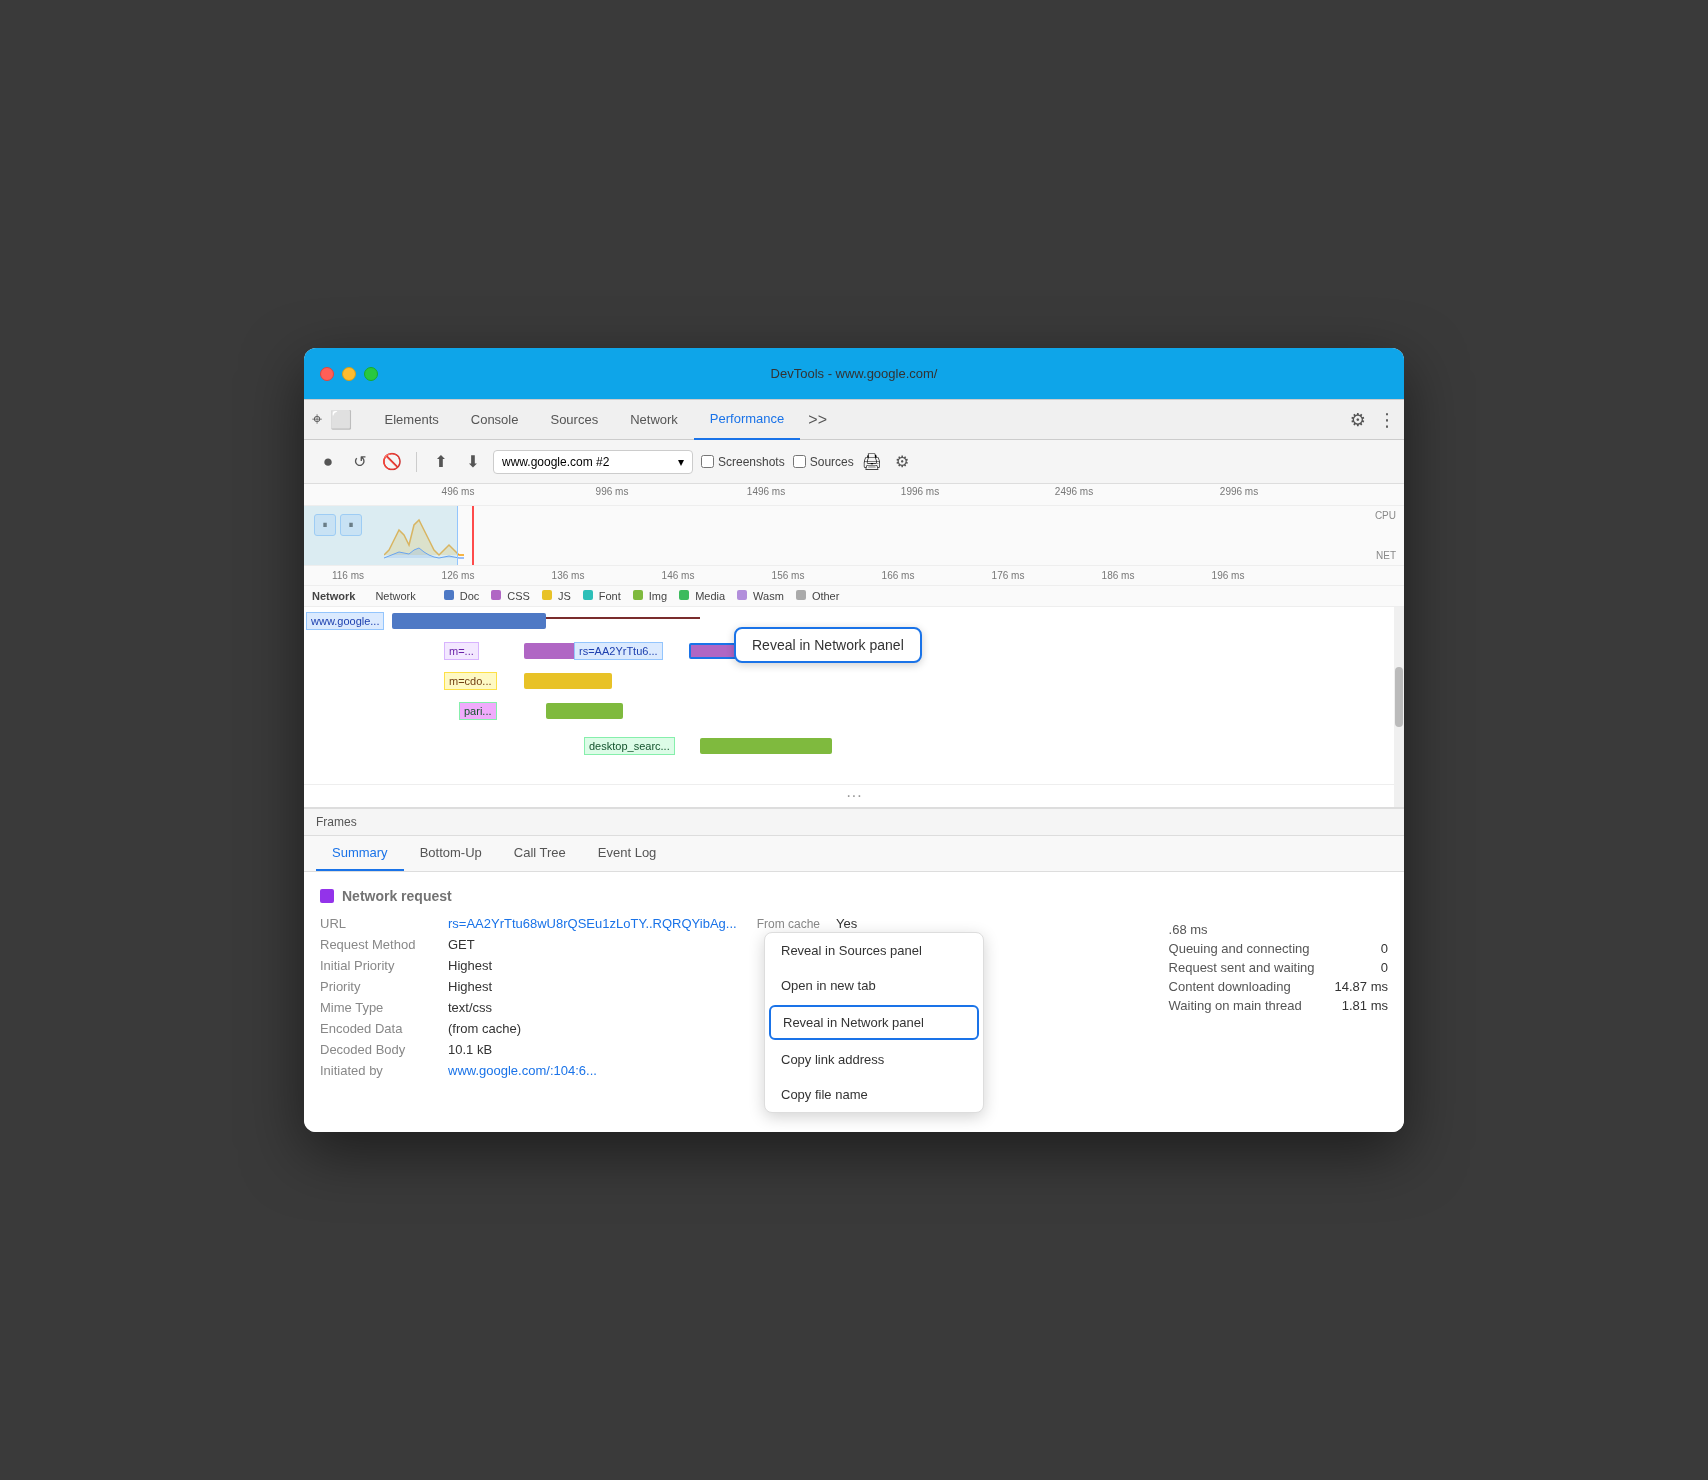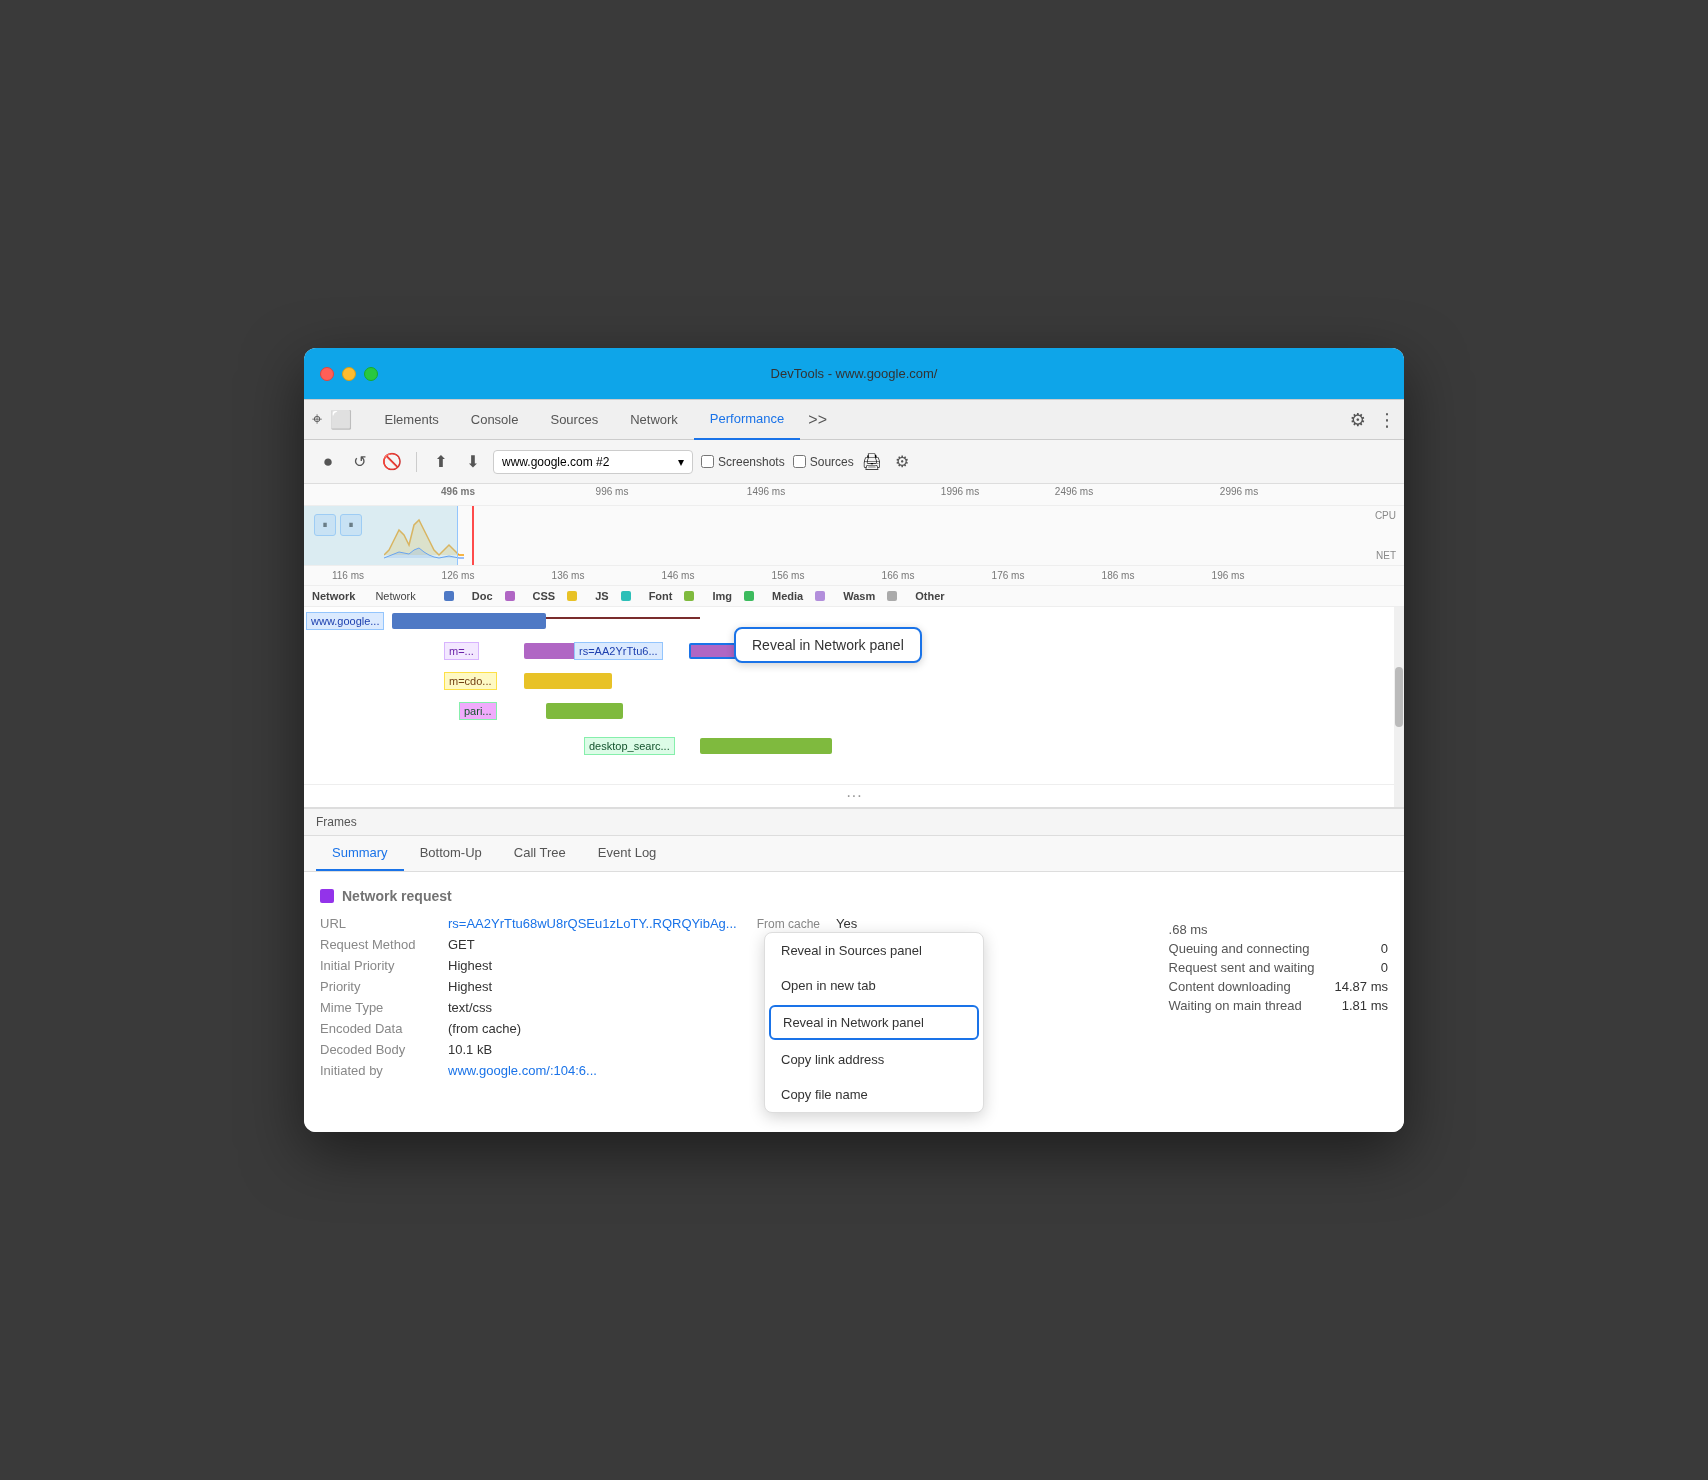--- a/index.html
+++ b/index.html
@@ -190,23 +190,21 @@
       align-items: center;
       gap: 12px;
       padding: 4px 8px;
       font-size: 11px;
       color: #444;
       border-bottom: 1px solid #eee;
       background: #fafafa;
     }
     .legend-item {
       display: flex;
-      align-items: center;
-      gap: 18px;
-      font-weight: bold;
+      gap: 6px;
     }
     .legend-dot {
       width: 10px;
       height: 10px;
       border-radius: 2px;
     }
     .network-rows {
       position: relative;
       min-height: 200px;
     }
@@ -481,24 +479,24 @@
       <input type="checkbox" style="">
       <label>Sources</label>
     </div>
     <div style="font-size:16px;cursor:pointer;">🖨</div>
     <div class="toolbar-btn">⚙</div>
   </div>
 
   <div style="position:relative;overflow:hidden;">
 
     <div class="time-ruler">
-      <span class="time-marker" style="left:14%;font-weight:bold;">496 ms</span>
+      <span class="time-marker" style="left:14%;">496 ms</span>
       <span class="time-marker" style="left:28%;">996 ms</span>
       <span class="time-marker" style="left:42%;">1496 ms</span>
-      <span class="time-marker" style="left:56%;margin-left:40px;">1996 ms</span>
+      <span class="time-marker" style="left:56%;">1996 ms</span>
       <span class="time-marker" style="left:70%;">2496 ms</span>
       <span class="time-marker" style="left:85%;">2996 ms</span>
     </div>
 
     <div class="cpu-net-area" style="position:relative;">
       <div class="pause-btn-area">
         <div class="pause-btn">⏸</div>
         <div class="pause-btn">⏸</div>
       </div>
 

